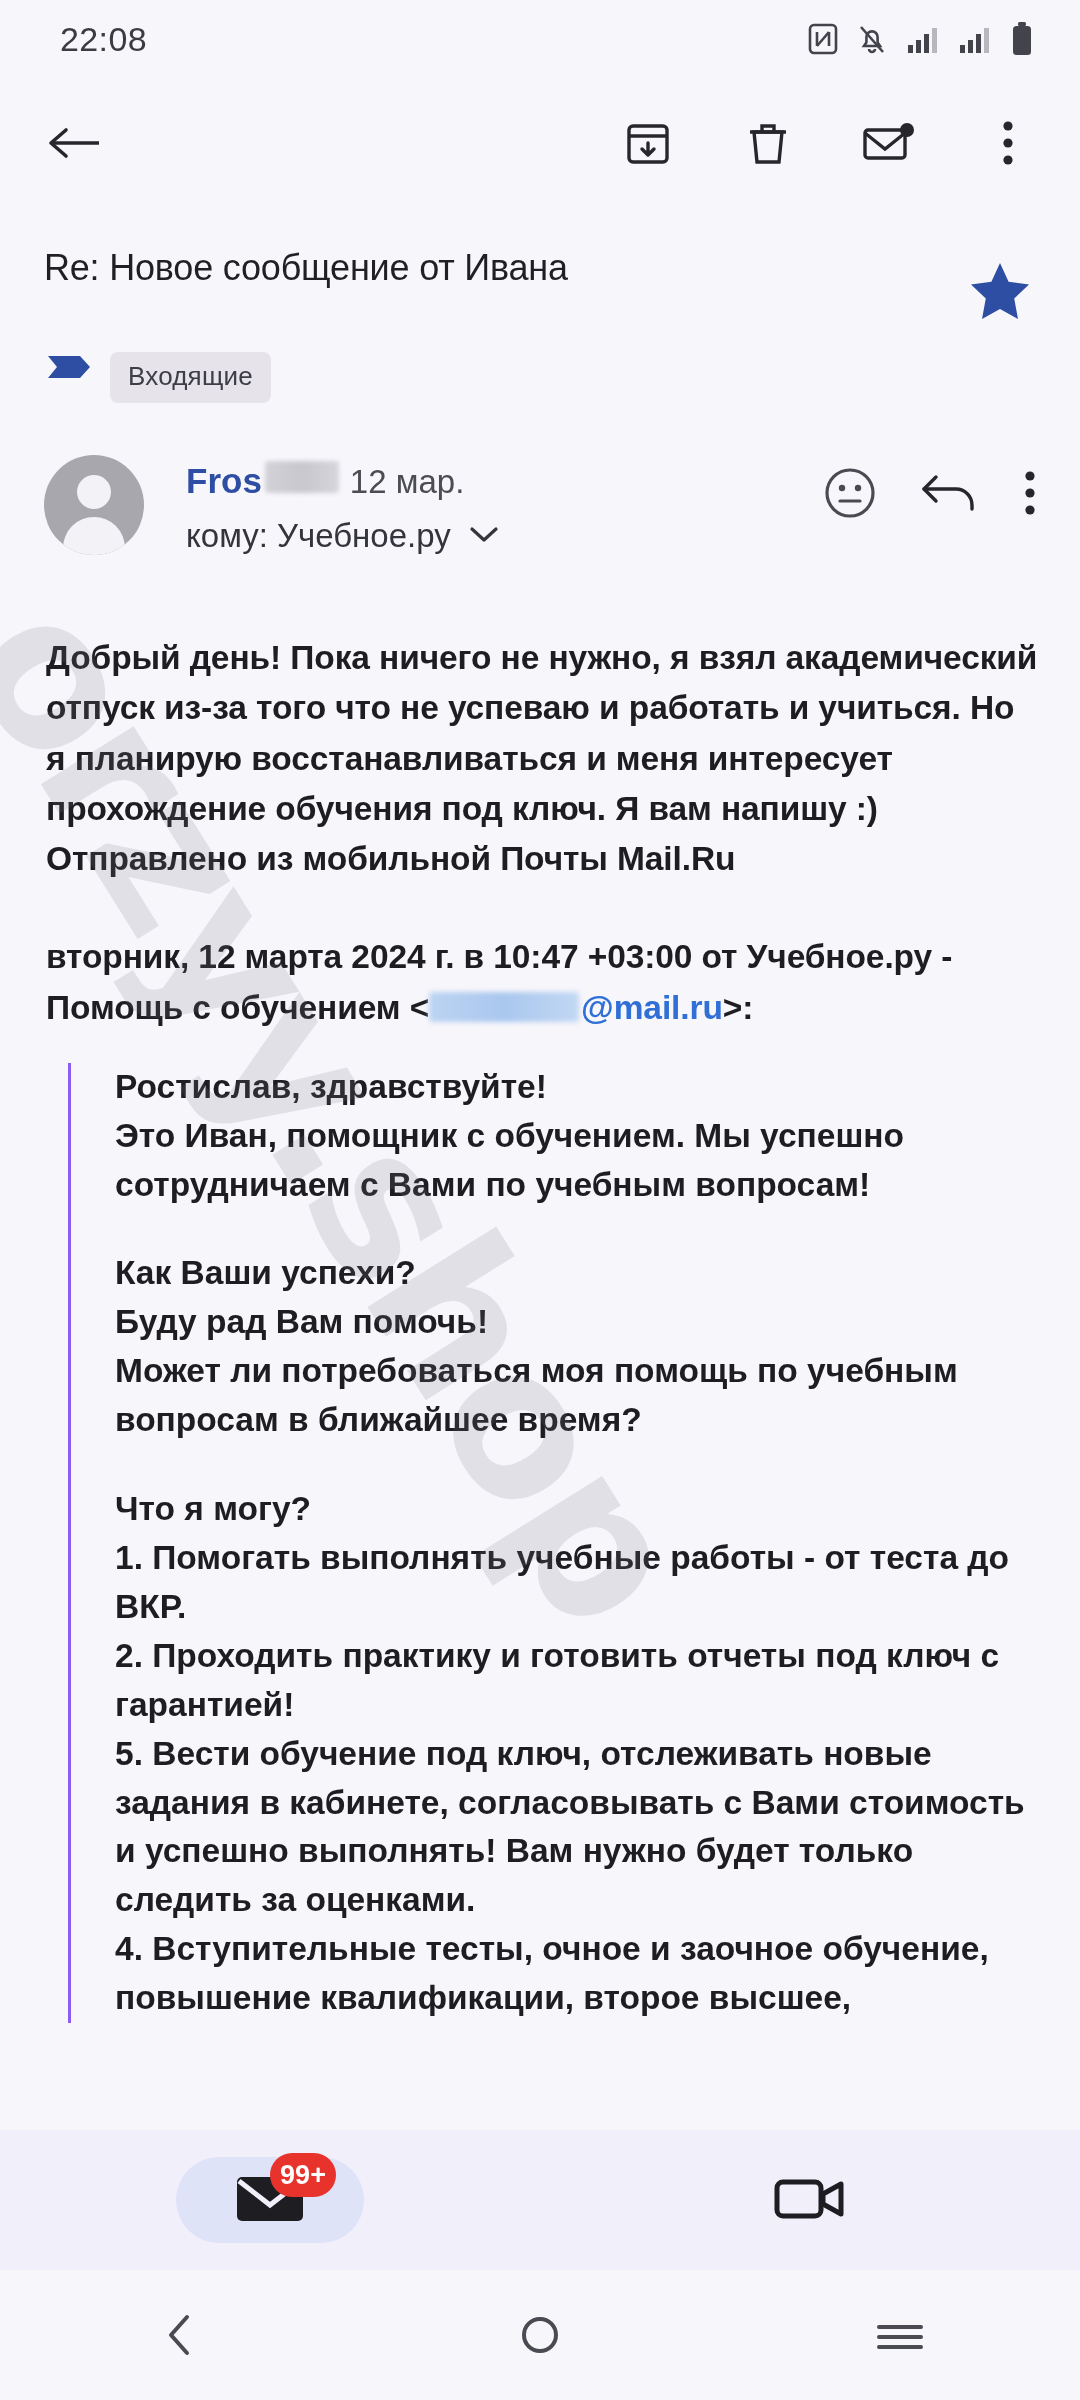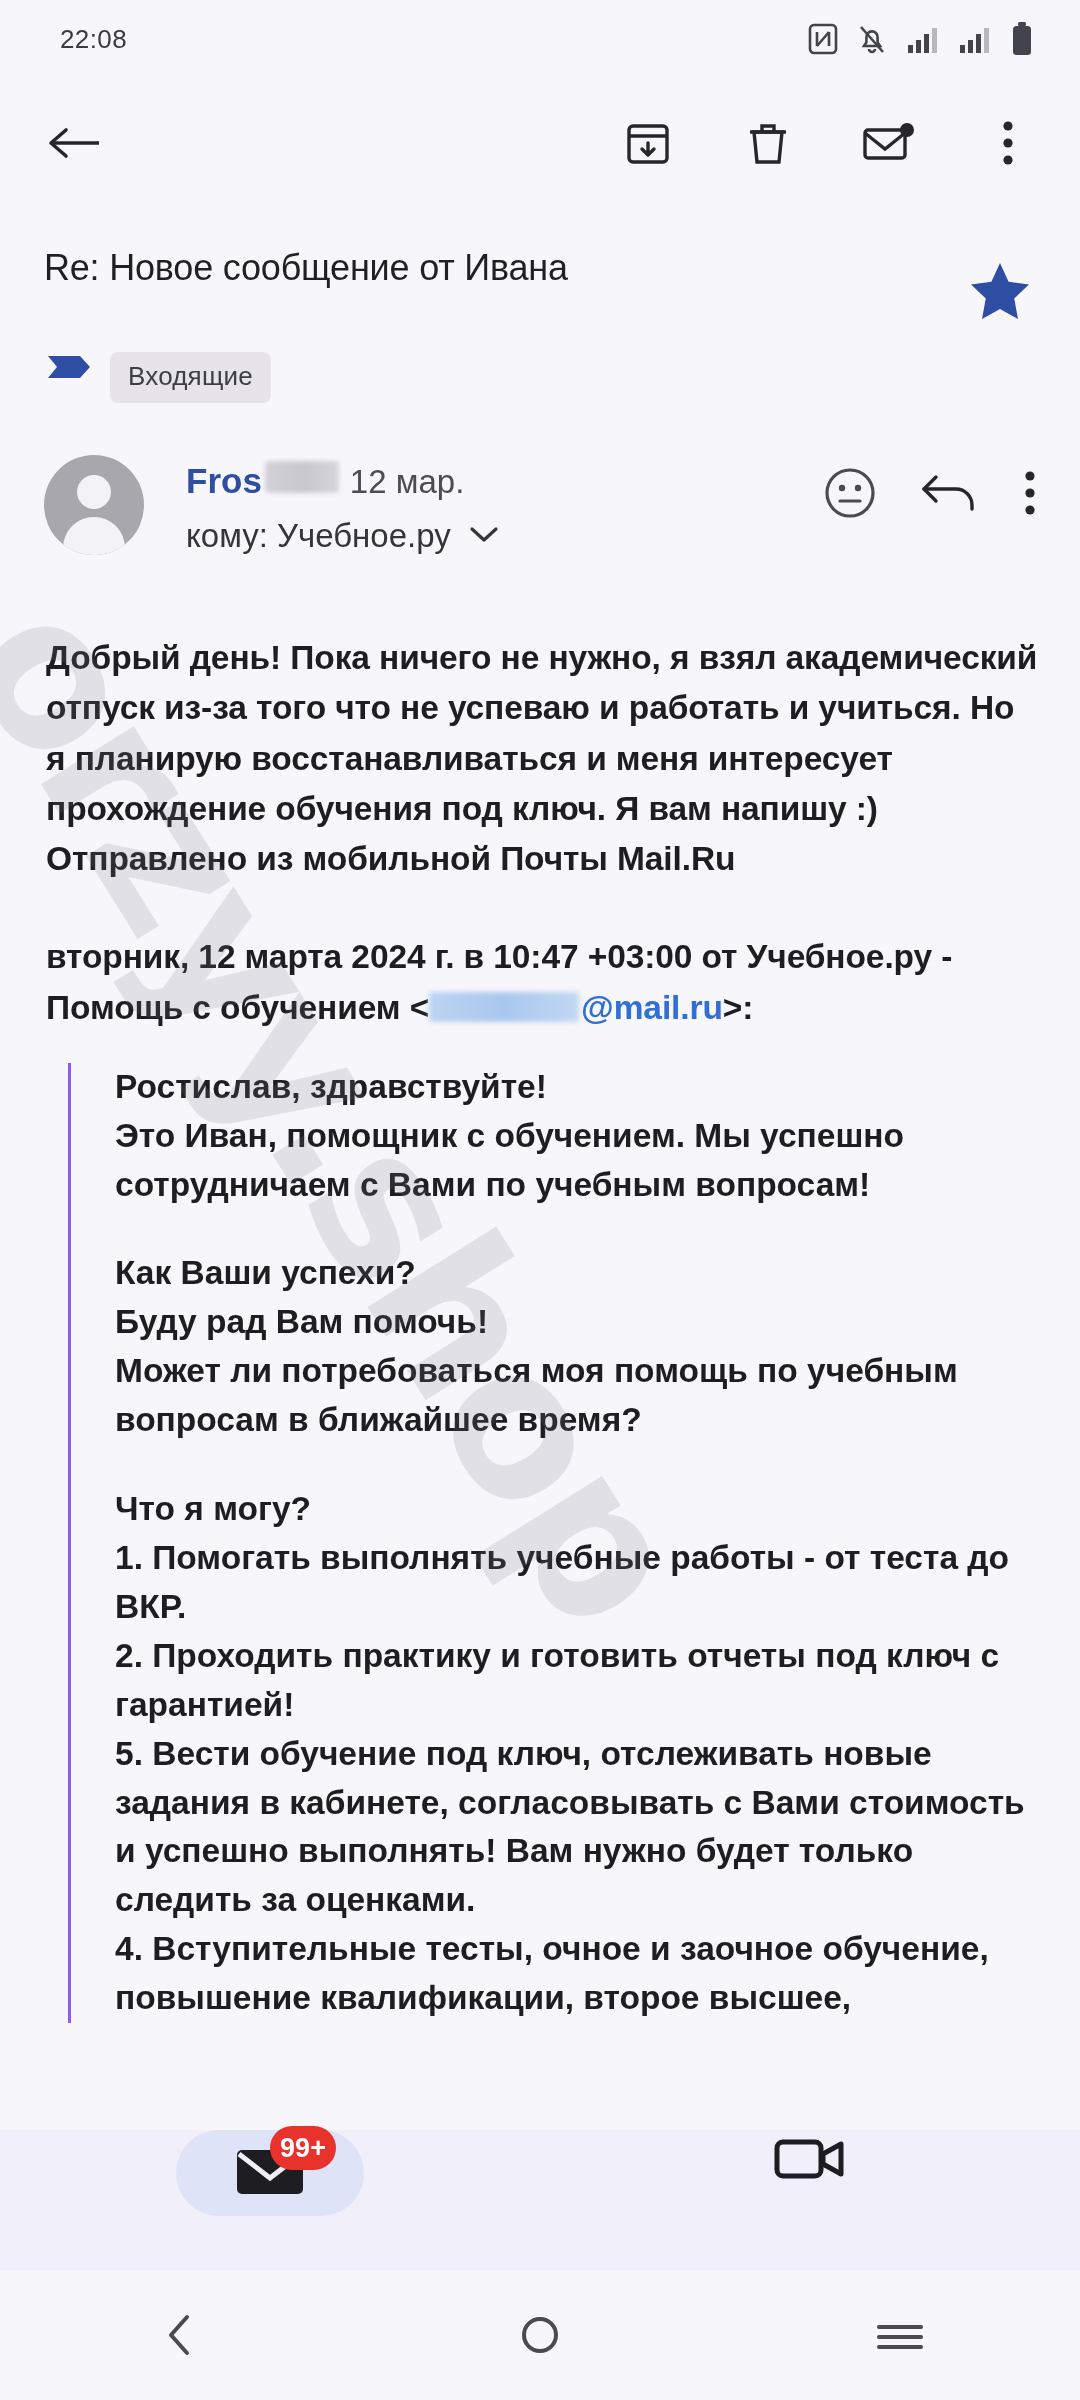--- a/index.html
+++ b/index.html
@@ -14,21 +14,21 @@
 
   
   .statusbar {
     height: 78px;
     display: flex;
     align-items: center;
     justify-content: space-between;
     padding: 0 46px 0 60px;
   }
   .status-time {
-    font-size: 26px;
+    font-size: 34px;
     color: #3b3b42;
     letter-spacing: .4px;
   }
   .status-icons {
     display: flex;
     align-items: center;
     gap: 18px;
   }
   .status-icons svg { display: block; }
 
@@ -238,21 +238,21 @@
     width: 1080px;
     height: 140px;
     background: #f1effa;
     display: flex;
     align-items: center;
     z-index: 10;
   }
   .bottom-tab {
     flex: 1 1 0;
     display: flex;
-    align-items: flex-start;
+    align-items: center;
     justify-content: center;
     height: 100%;
   }
   .tab-pill {
     position: relative;
     width: 188px;
     height: 86px;
     border-radius: 43px;
     background: #dfe3f8;
     display: flex;

